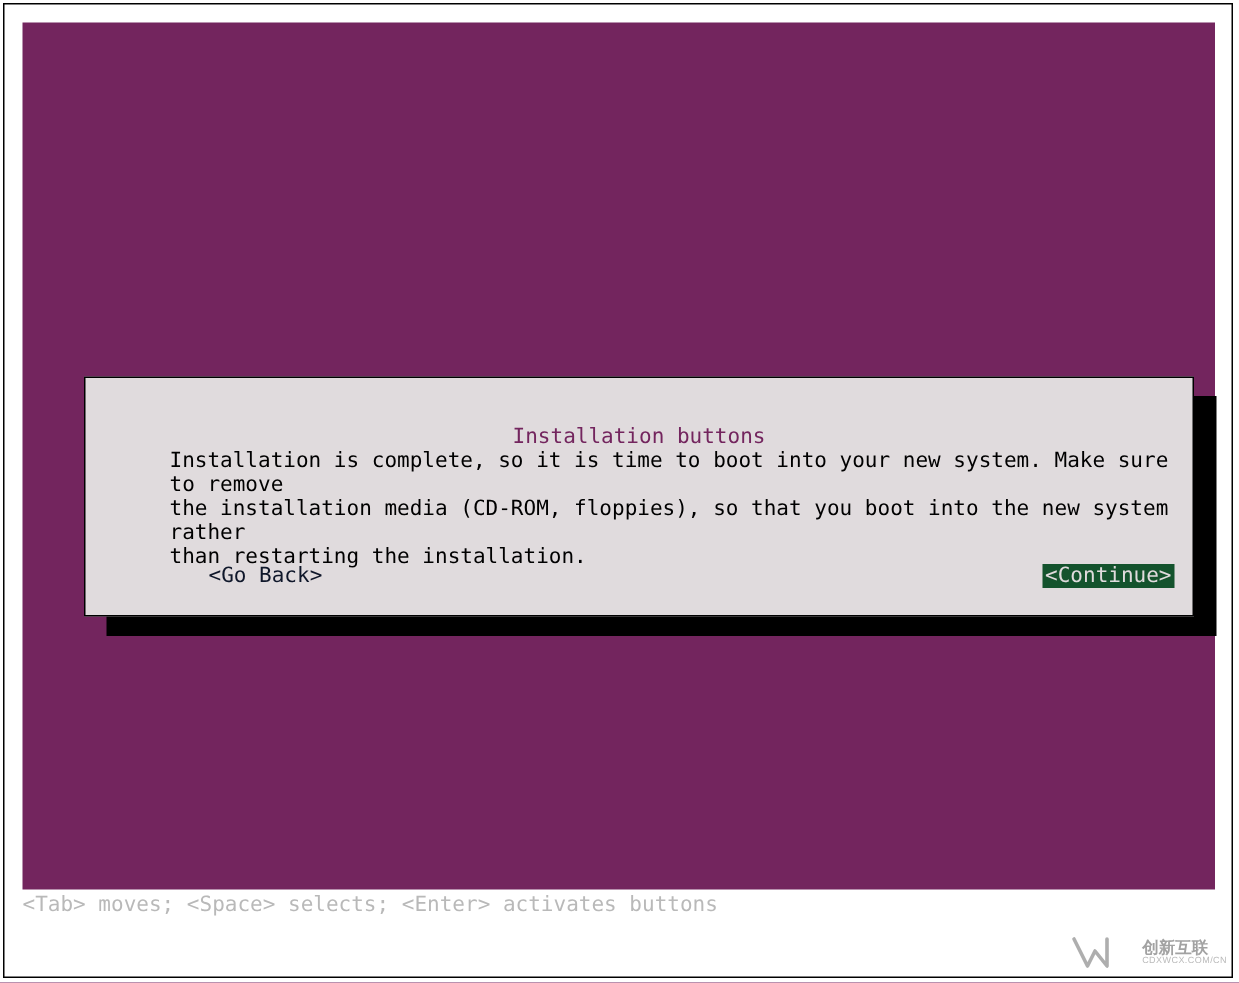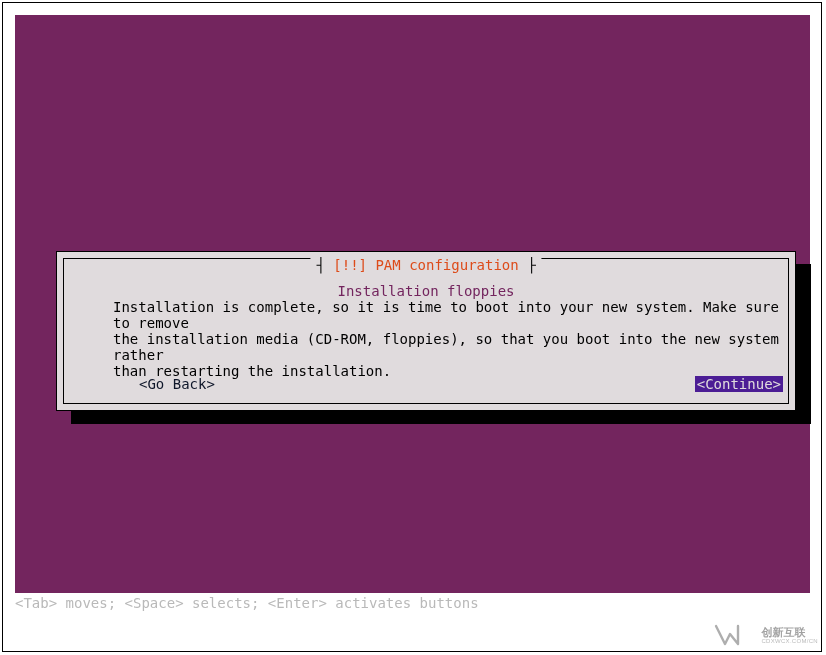--- a/index.html
+++ b/index.html
@@ -100,21 +100,21 @@
       position: absolute;
       left: 32px;
       bottom: 0;
       color: #0f172a;
       margin-left: 38px;
     }
     .btn-continue {
       position: absolute;
       right: 0;
       bottom: 0;
-      background: #4c1d95;
+      background: #14532d;
       color: #e0dbdd;
       padding: 0 2px;
     }
     .help-bar {
       position: absolute;
       top: 595px;
       left: 15px;
       color: #b9b9b9;
       font-size: 14px;
     }
@@ -157,27 +157,22 @@
 </head>
 <body>
 
 <div class="outer-border"></div>
 
 <div class="screen">
 
   <div class="dialog-shadow"></div>
 
   <div class="dialog">
-    <div class="dialog-inner-border">
-      <div class="dialog-title-wrap">
-        <span>┤ </span><span class="dialog-title-mark">[!!]</span><span class="dialog-title-text"> PAM configuration</span><span> ├</span>
-      </div>
-    </div>
 
-    <div class="subtitle">Installation floppies</div>
+    <div class="subtitle">Installation buttons</div>
 
     <div class="body-text">Installation is complete, so it is time to boot into your new system. Make sure to remove
 the installation media (CD-ROM, floppies), so that you boot into the new system rather
 than restarting the installation.</div>
 
     <div class="button-row">
       <span class="btn-back">&lt;Go Back&gt;</span>
       <span class="btn-continue">&lt;Continue&gt;</span>
     </div>
   </div>

